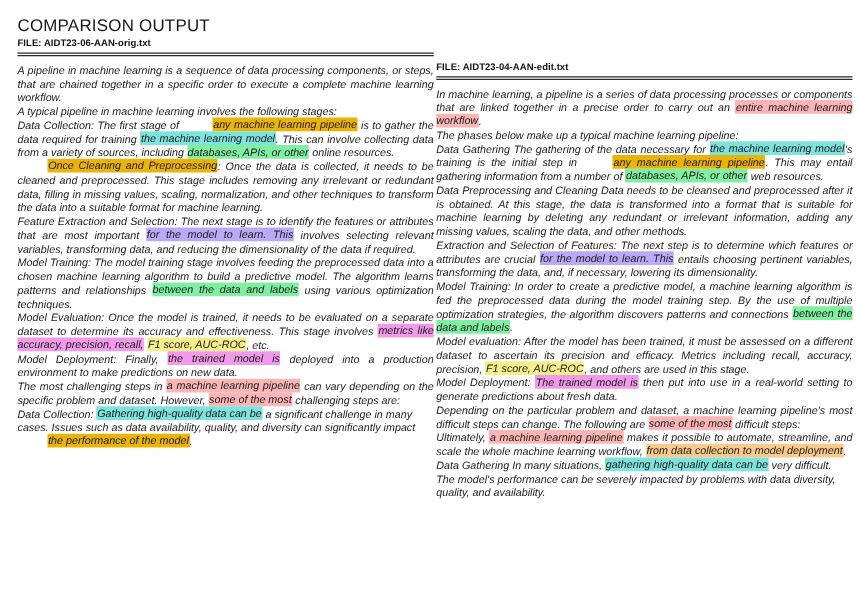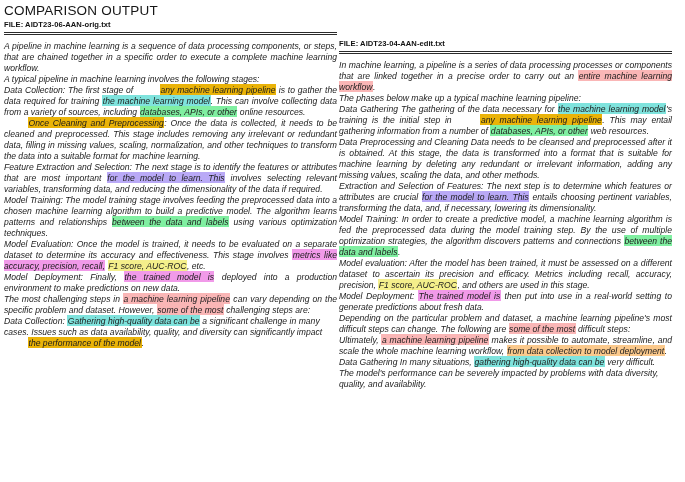--- a/index.html
+++ b/index.html
@@ -12,21 +12,21 @@
     height: 482px;
     font-family: "Liberation Sans", sans-serif;
     color: #1a1a1a;
     overflow: hidden;
   }
   .page {
     width: 685px;
     height: 362px;
     position: relative;
     box-sizing: border-box;
-    padding: 2px;
+    padding: 12px;
   }
   .page-title {
     font-size: 13.5px;
     font-weight: 400;
     letter-spacing: 0.2px;
     margin: 1px 0 0 2px;
     color: #161616;
     font-family: "Liberation Sans", sans-serif;
   }
   .columns {

